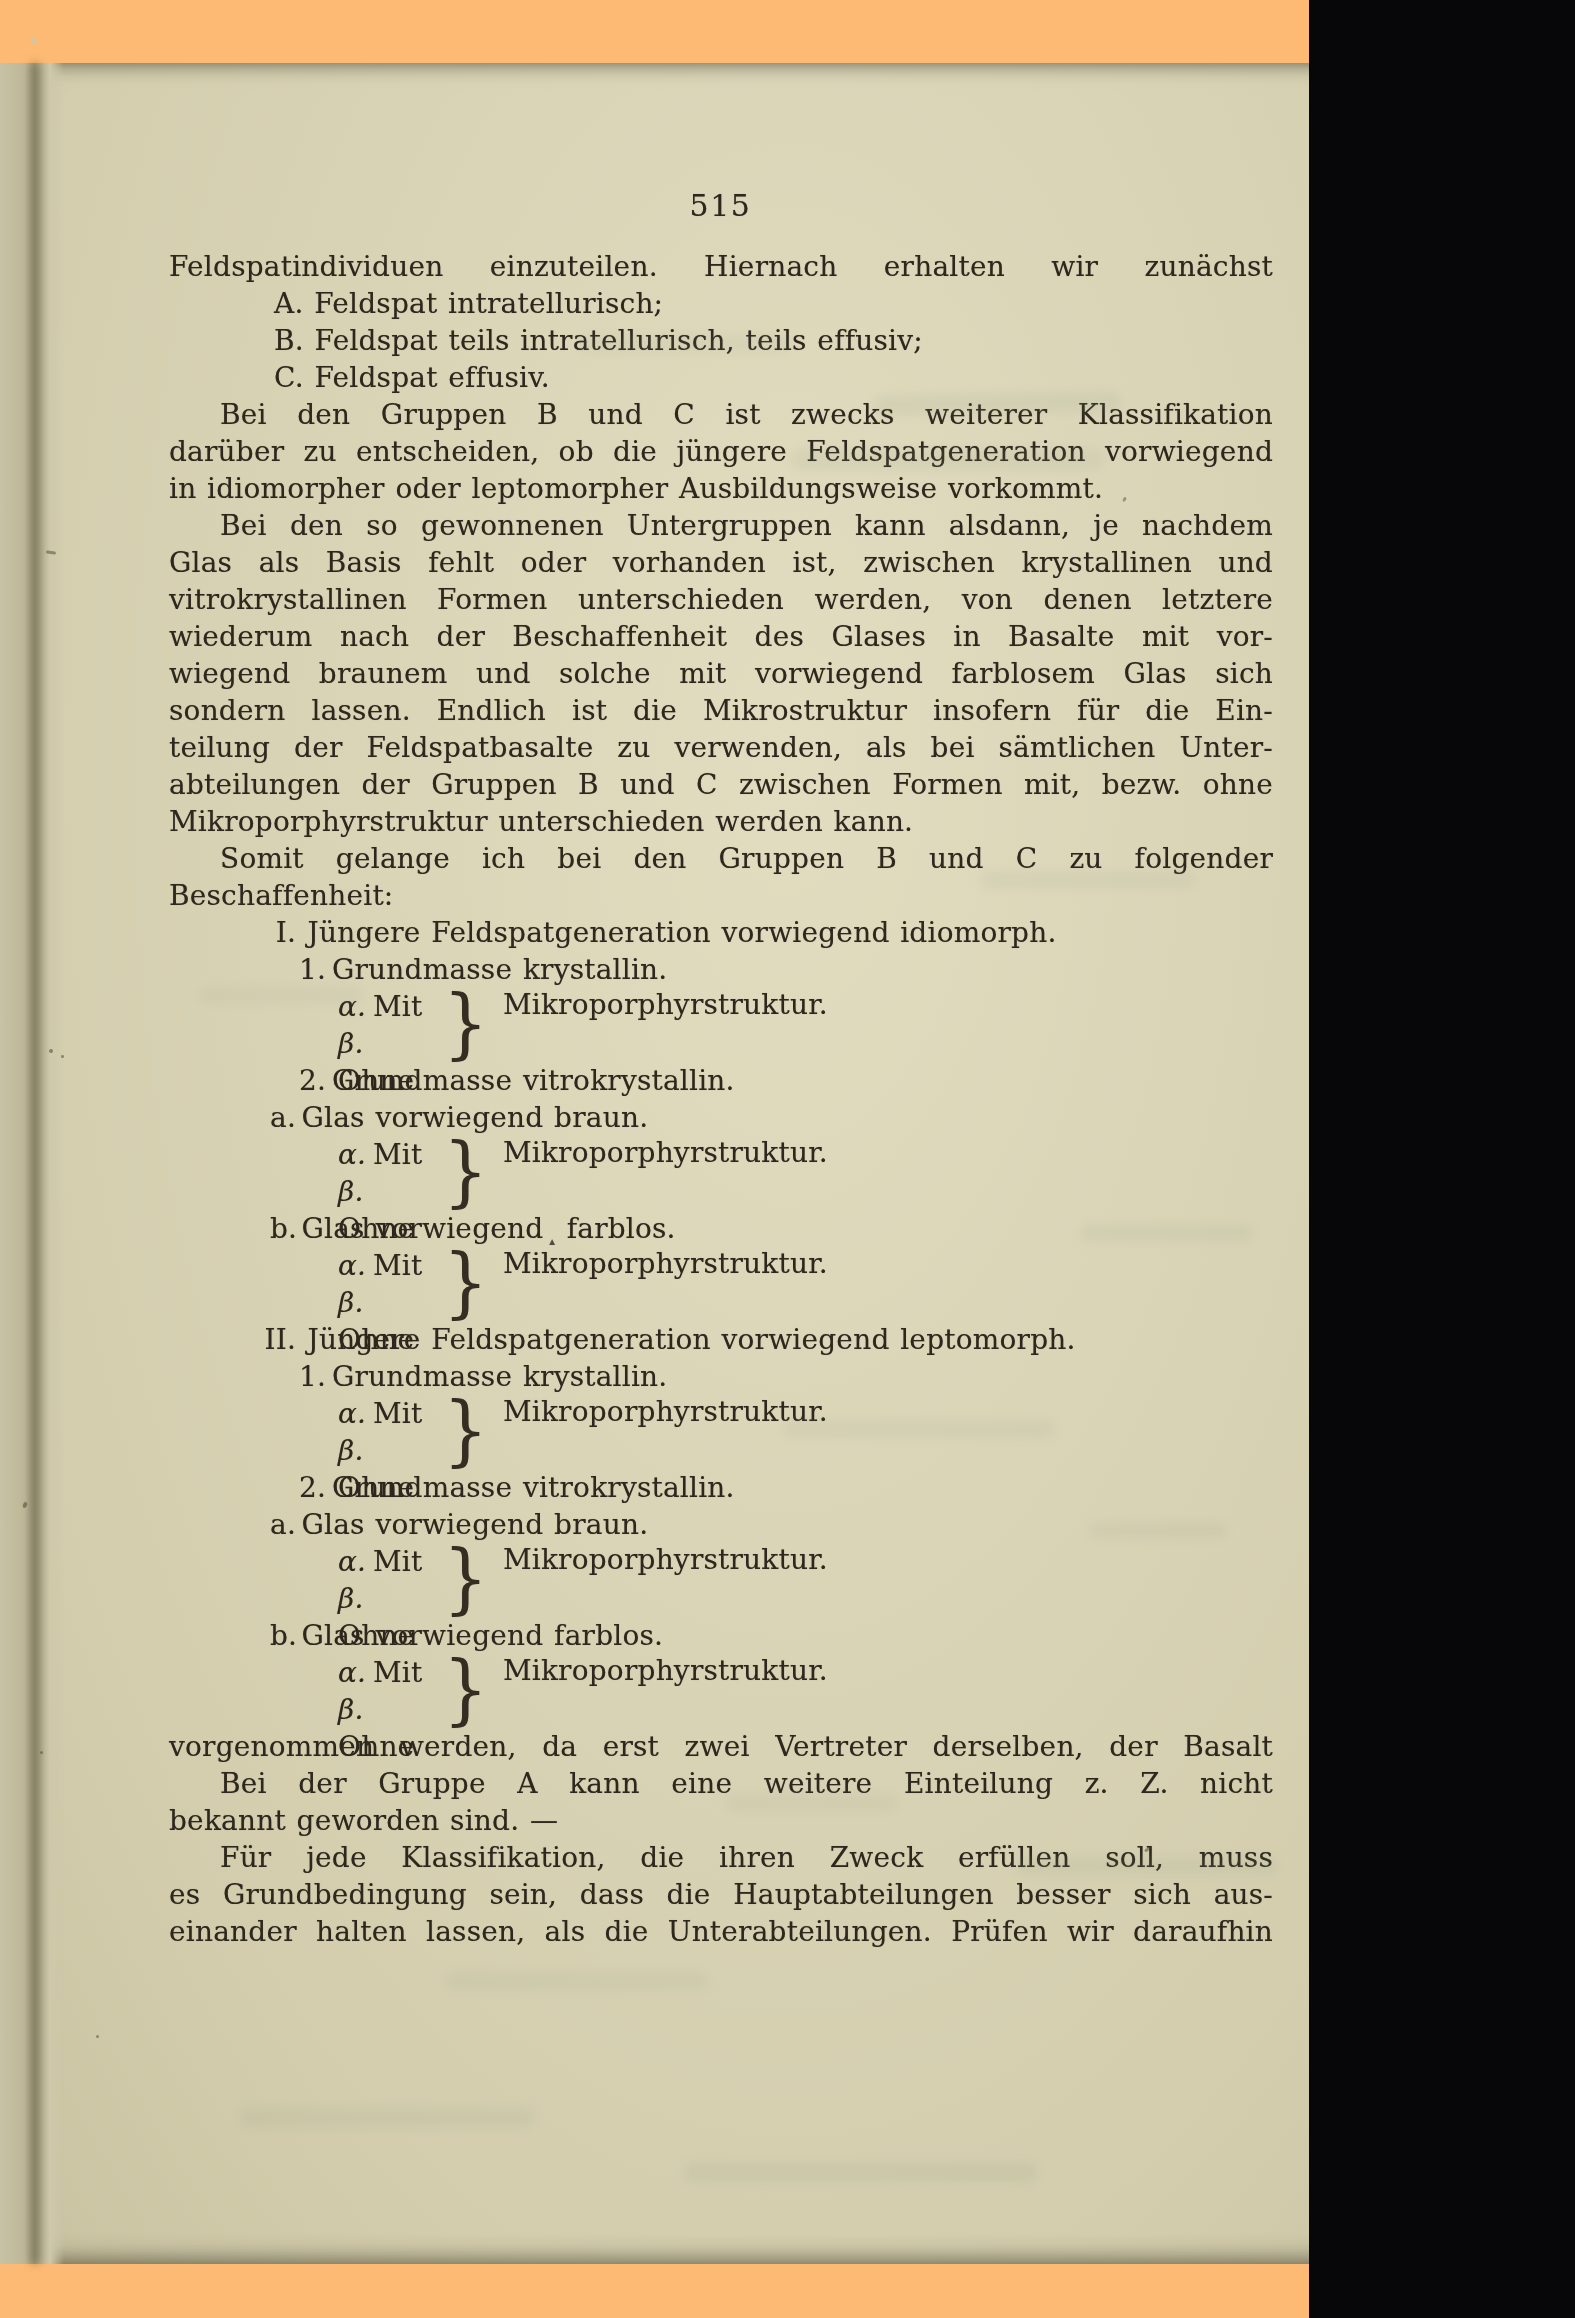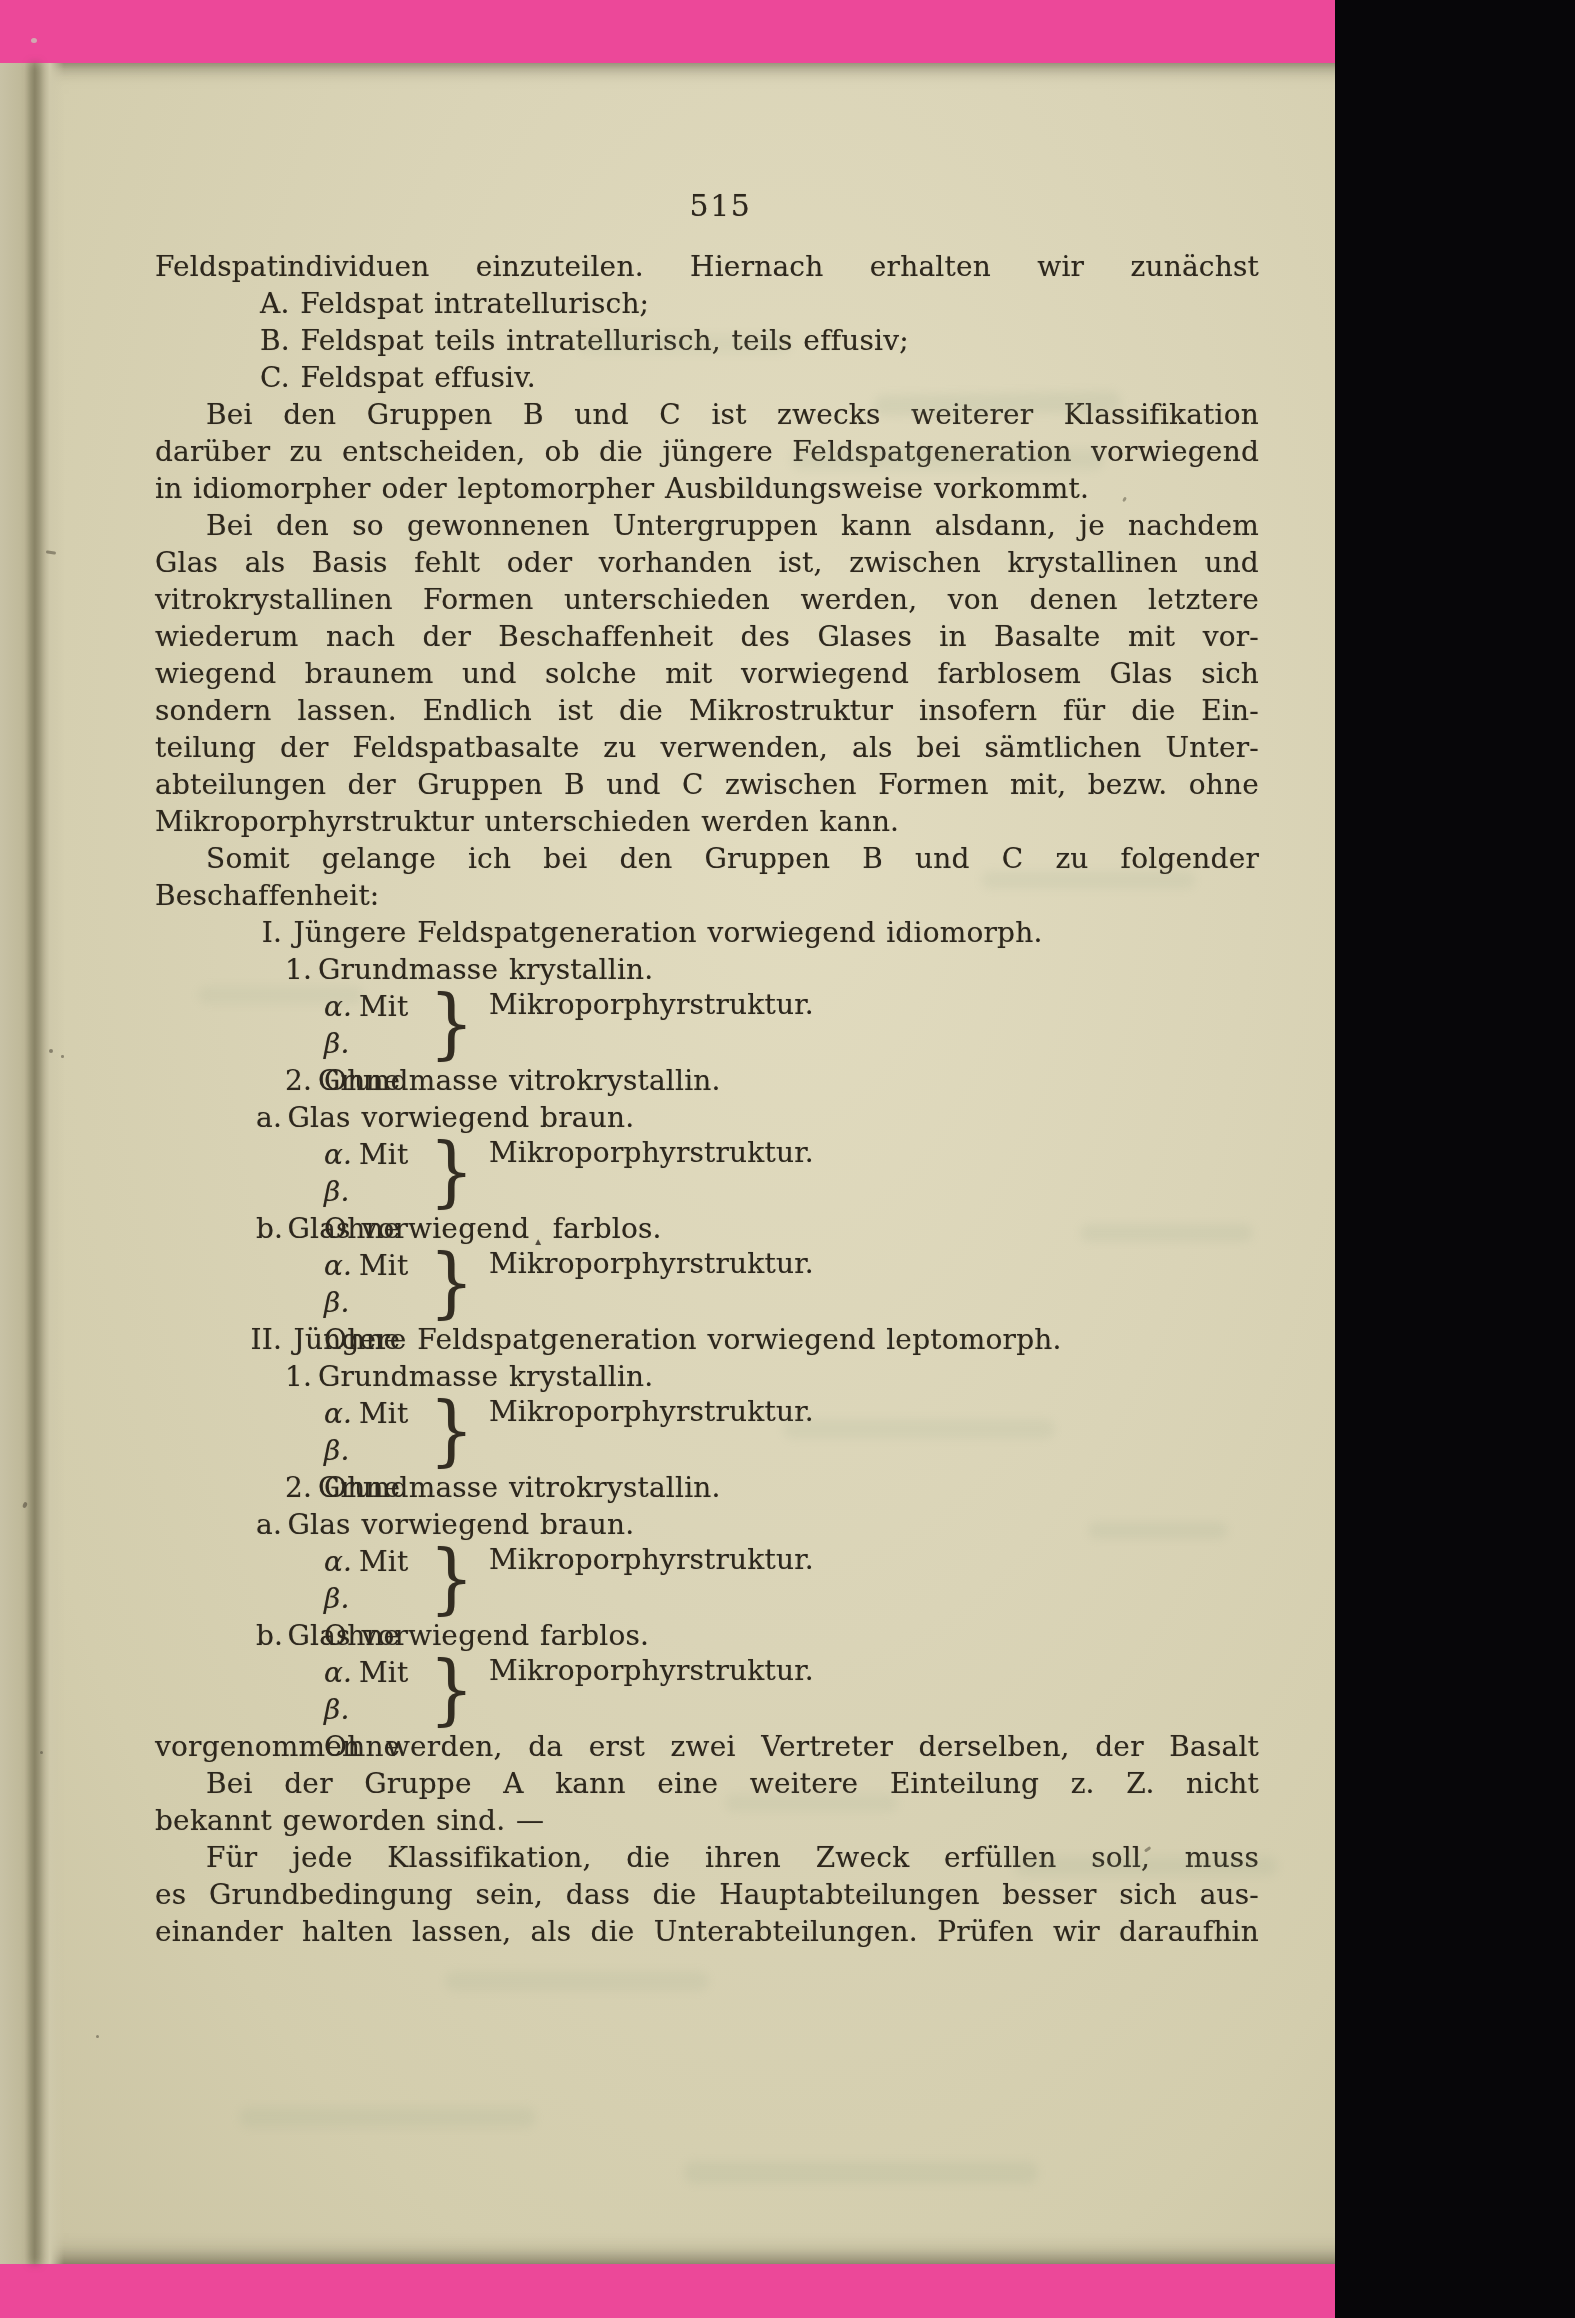--- a/index.html
+++ b/index.html
@@ -1,34 +1,34 @@
 <!DOCTYPE html>
 <html style="font-size:13px"><head>
 <meta charset="utf-8">
 <style>
   html,body{margin:0;padding:0;background:#070609;}
-  .scene{position:relative;width:1309px;height:2319px;background:#ec4899;overflow:hidden;
-         font-family:"DejaVu Serif","Liberation Serif",serif;padding-left:26px;}
+  .scene{position:relative;width:1309px;height:2319px;background:#fdba74;overflow:hidden;
+         font-family:"DejaVu Serif","Liberation Serif",serif;}
   
   .paper{position:absolute;left:0;top:63px;width:1435px;height:2201px;
          background:radial-gradient(ellipse at 55% 32%, #e2dcc0 0%, #dad4b7 42%, #d3cdad 75%, #c9c2a1 100%);
          border-radius:2.5px 5px 25px 5px;
          box-shadow:inset 0 10px 18px -10px rgba(40,35,18,.55),
                     inset -16.5px 0 28px -15px rgba(40,35,18,.5),
                     inset 0 -15px 25px -13px rgba(40,35,18,.55),
                     inset 38px 0 49px -28px rgba(40,35,18,.35);}
   .paper::before{content:"";position:absolute;right:12.4px;top:3.3px;bottom:28px;width:1.6px;
                  background:rgba(118,110,80,.45);filter:blur(0.8px);}
   .gutter{position:absolute;left:0;top:0;bottom:0;width:64px;
           background:linear-gradient(90deg,#c8c2a6 0%,#beb898 38%,#a49e7e 54%,#cfc9ab 78%,rgba(0,0,0,0) 100%);}
   .crease{position:absolute;left:31px;top:0;bottom:0;width:8.2px;background:rgba(66,60,40,.4);filter:blur(4.1px);}
   
   .page-number{position:absolute;top:125px;left:155px;width:1131px;text-align:center;
                font-size:30px;color:#2d271d;letter-spacing:1.6px;text-shadow:0 0 0.8px rgba(45,39,29,.4);}
-  .text-block{position:absolute;top:185px;left:155px;width:1104px;font-size:28px;color:#2d271d;
+  .text-block{position:absolute;top:185px;left:169px;width:1104px;font-size:28px;color:#2d271d;
               letter-spacing:0.2px;word-spacing:1.6px;text-shadow:0 0 0.8px rgba(45,39,29,.38);}
   .line{height:37px;line-height:37px;}
   .just{text-align:justify;text-align-last:justify;white-space:nowrap;}
   .indent{text-indent:51px;}
   .abc{margin-left:105px;}
   .o-roman{margin-left:79px;}  .o-roman .o-label{display:inline-block;width:48px;text-align:right;}
   .o-num{margin-left:130px;}   .o-num .o-label{display:inline-block;width:21.4px;text-align:right;}
   .o-letter{margin-left:101px;}.o-letter .o-label{display:inline-block;width:20px;text-align:right;}
   .o-text{margin-left:11.5px;}
   .brace-row{margin-left:169px;height:74px;display:flex;align-items:flex-start;}

